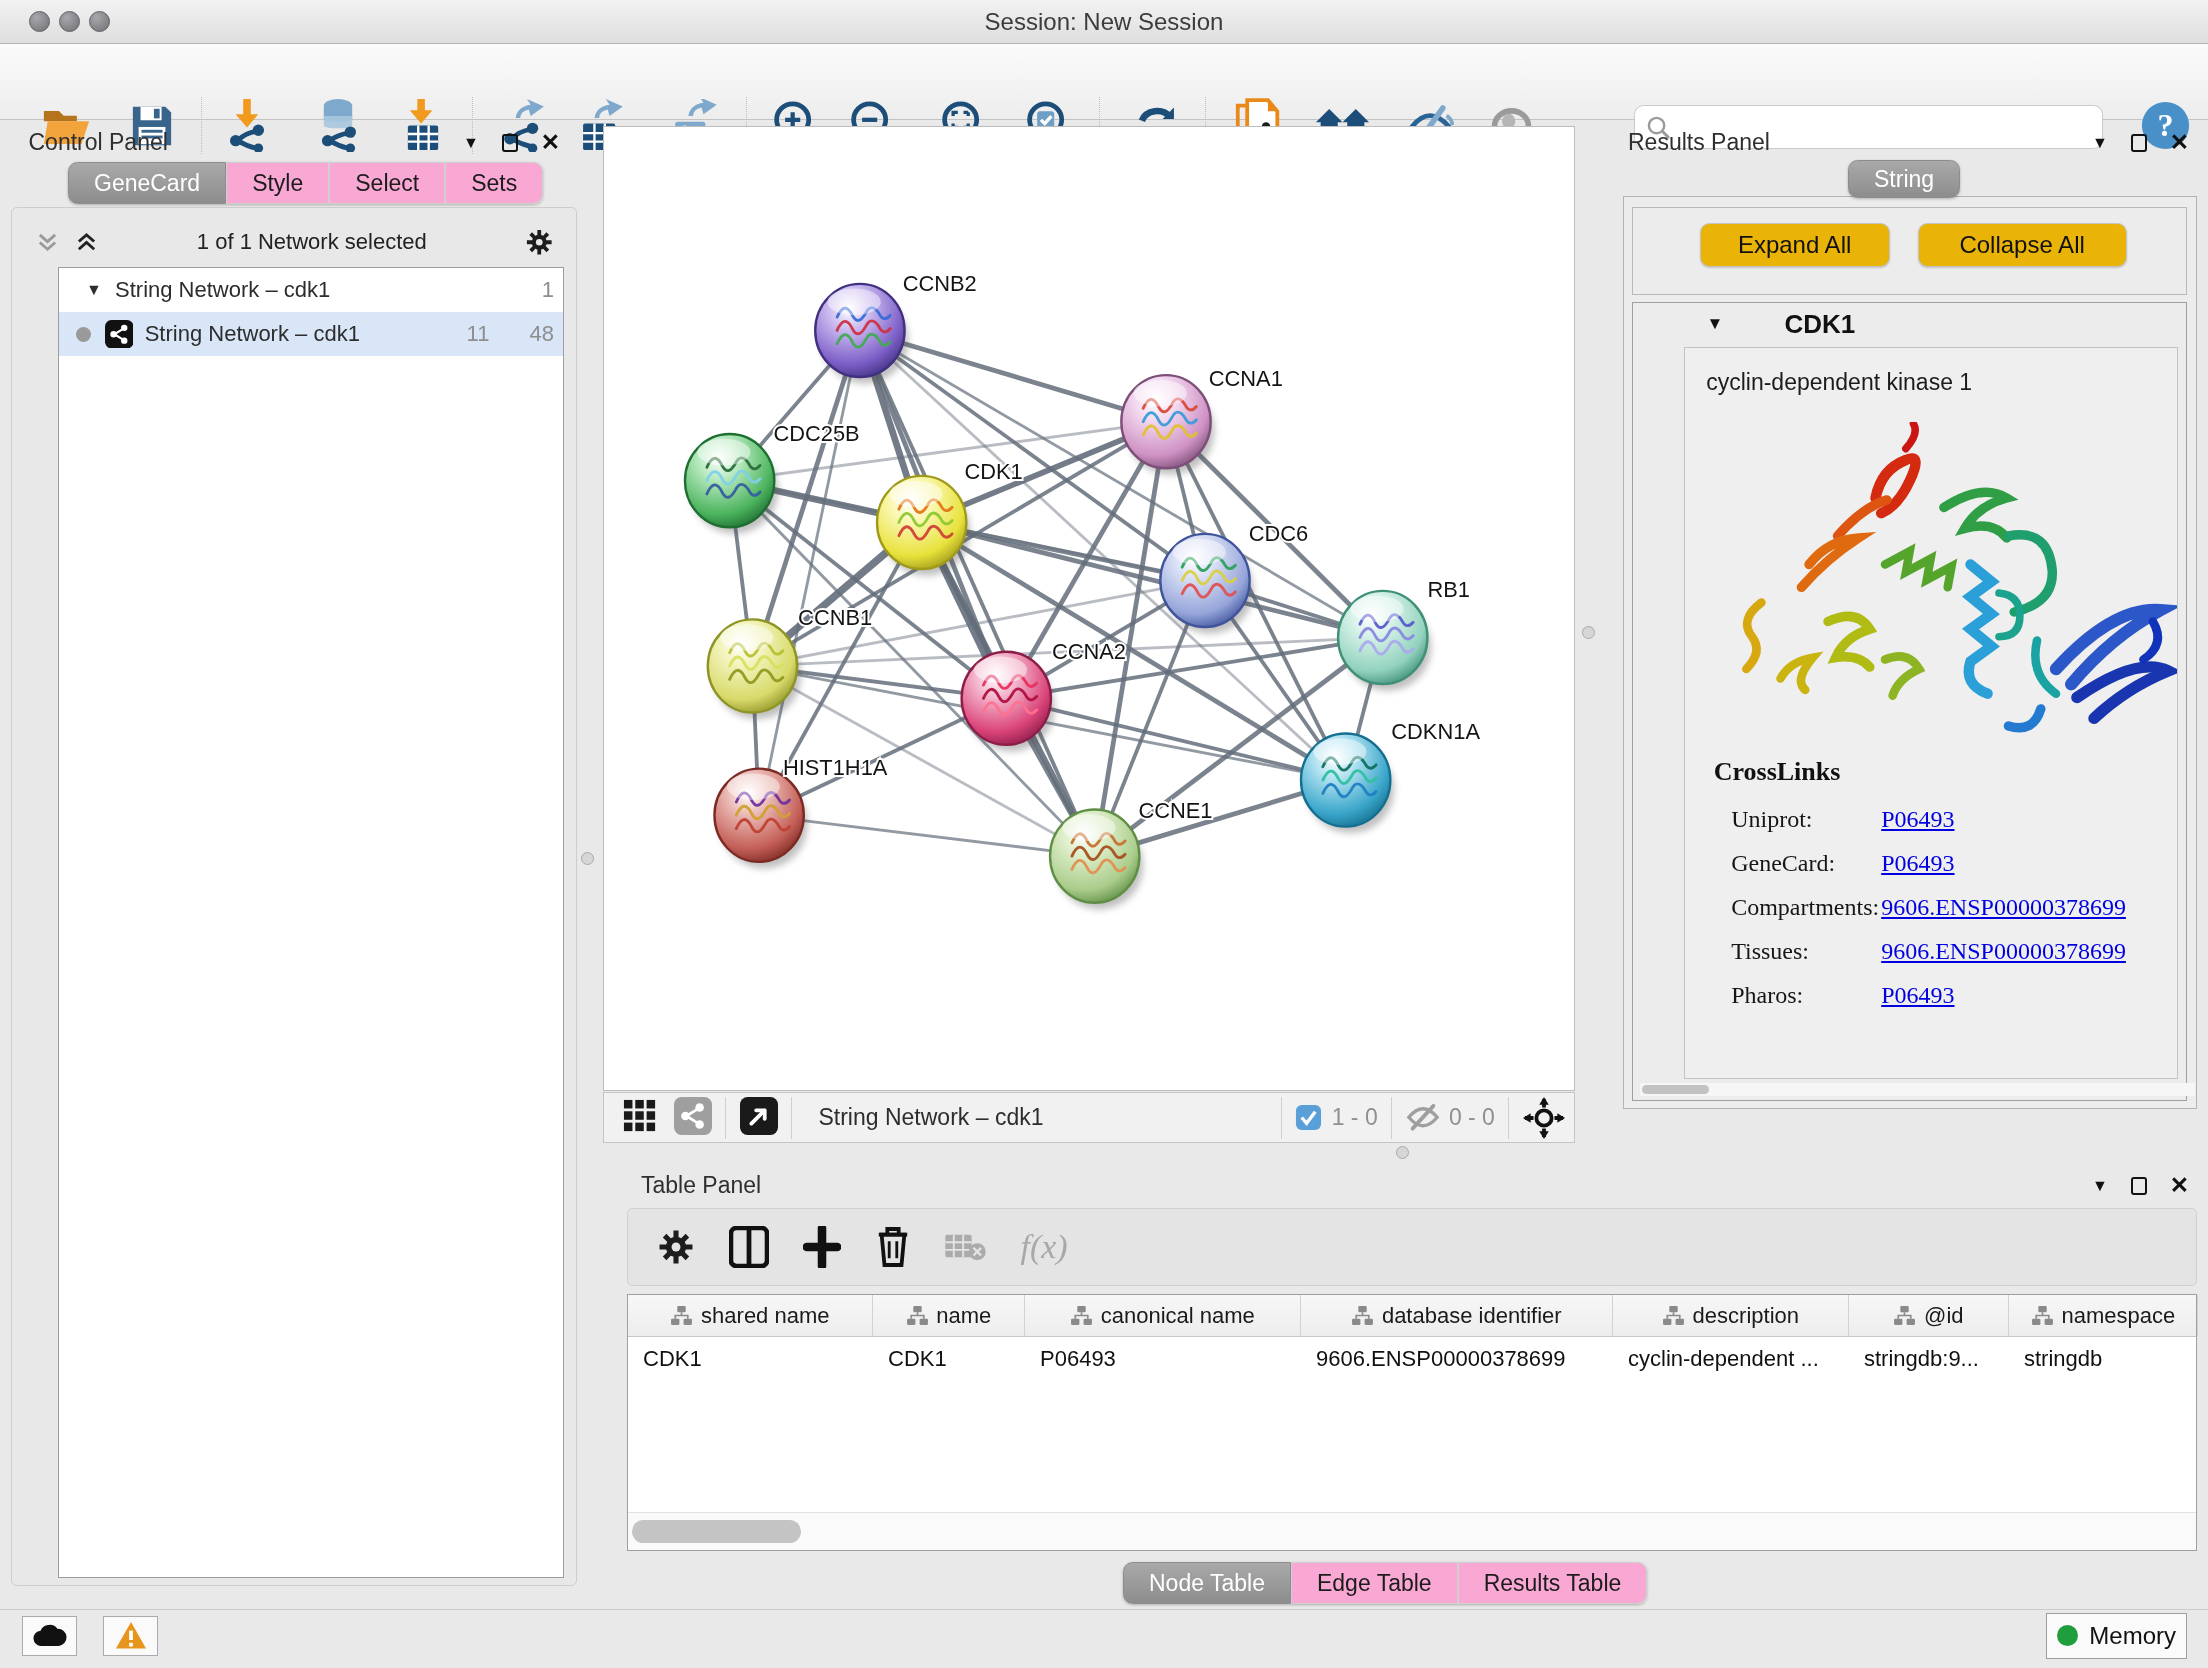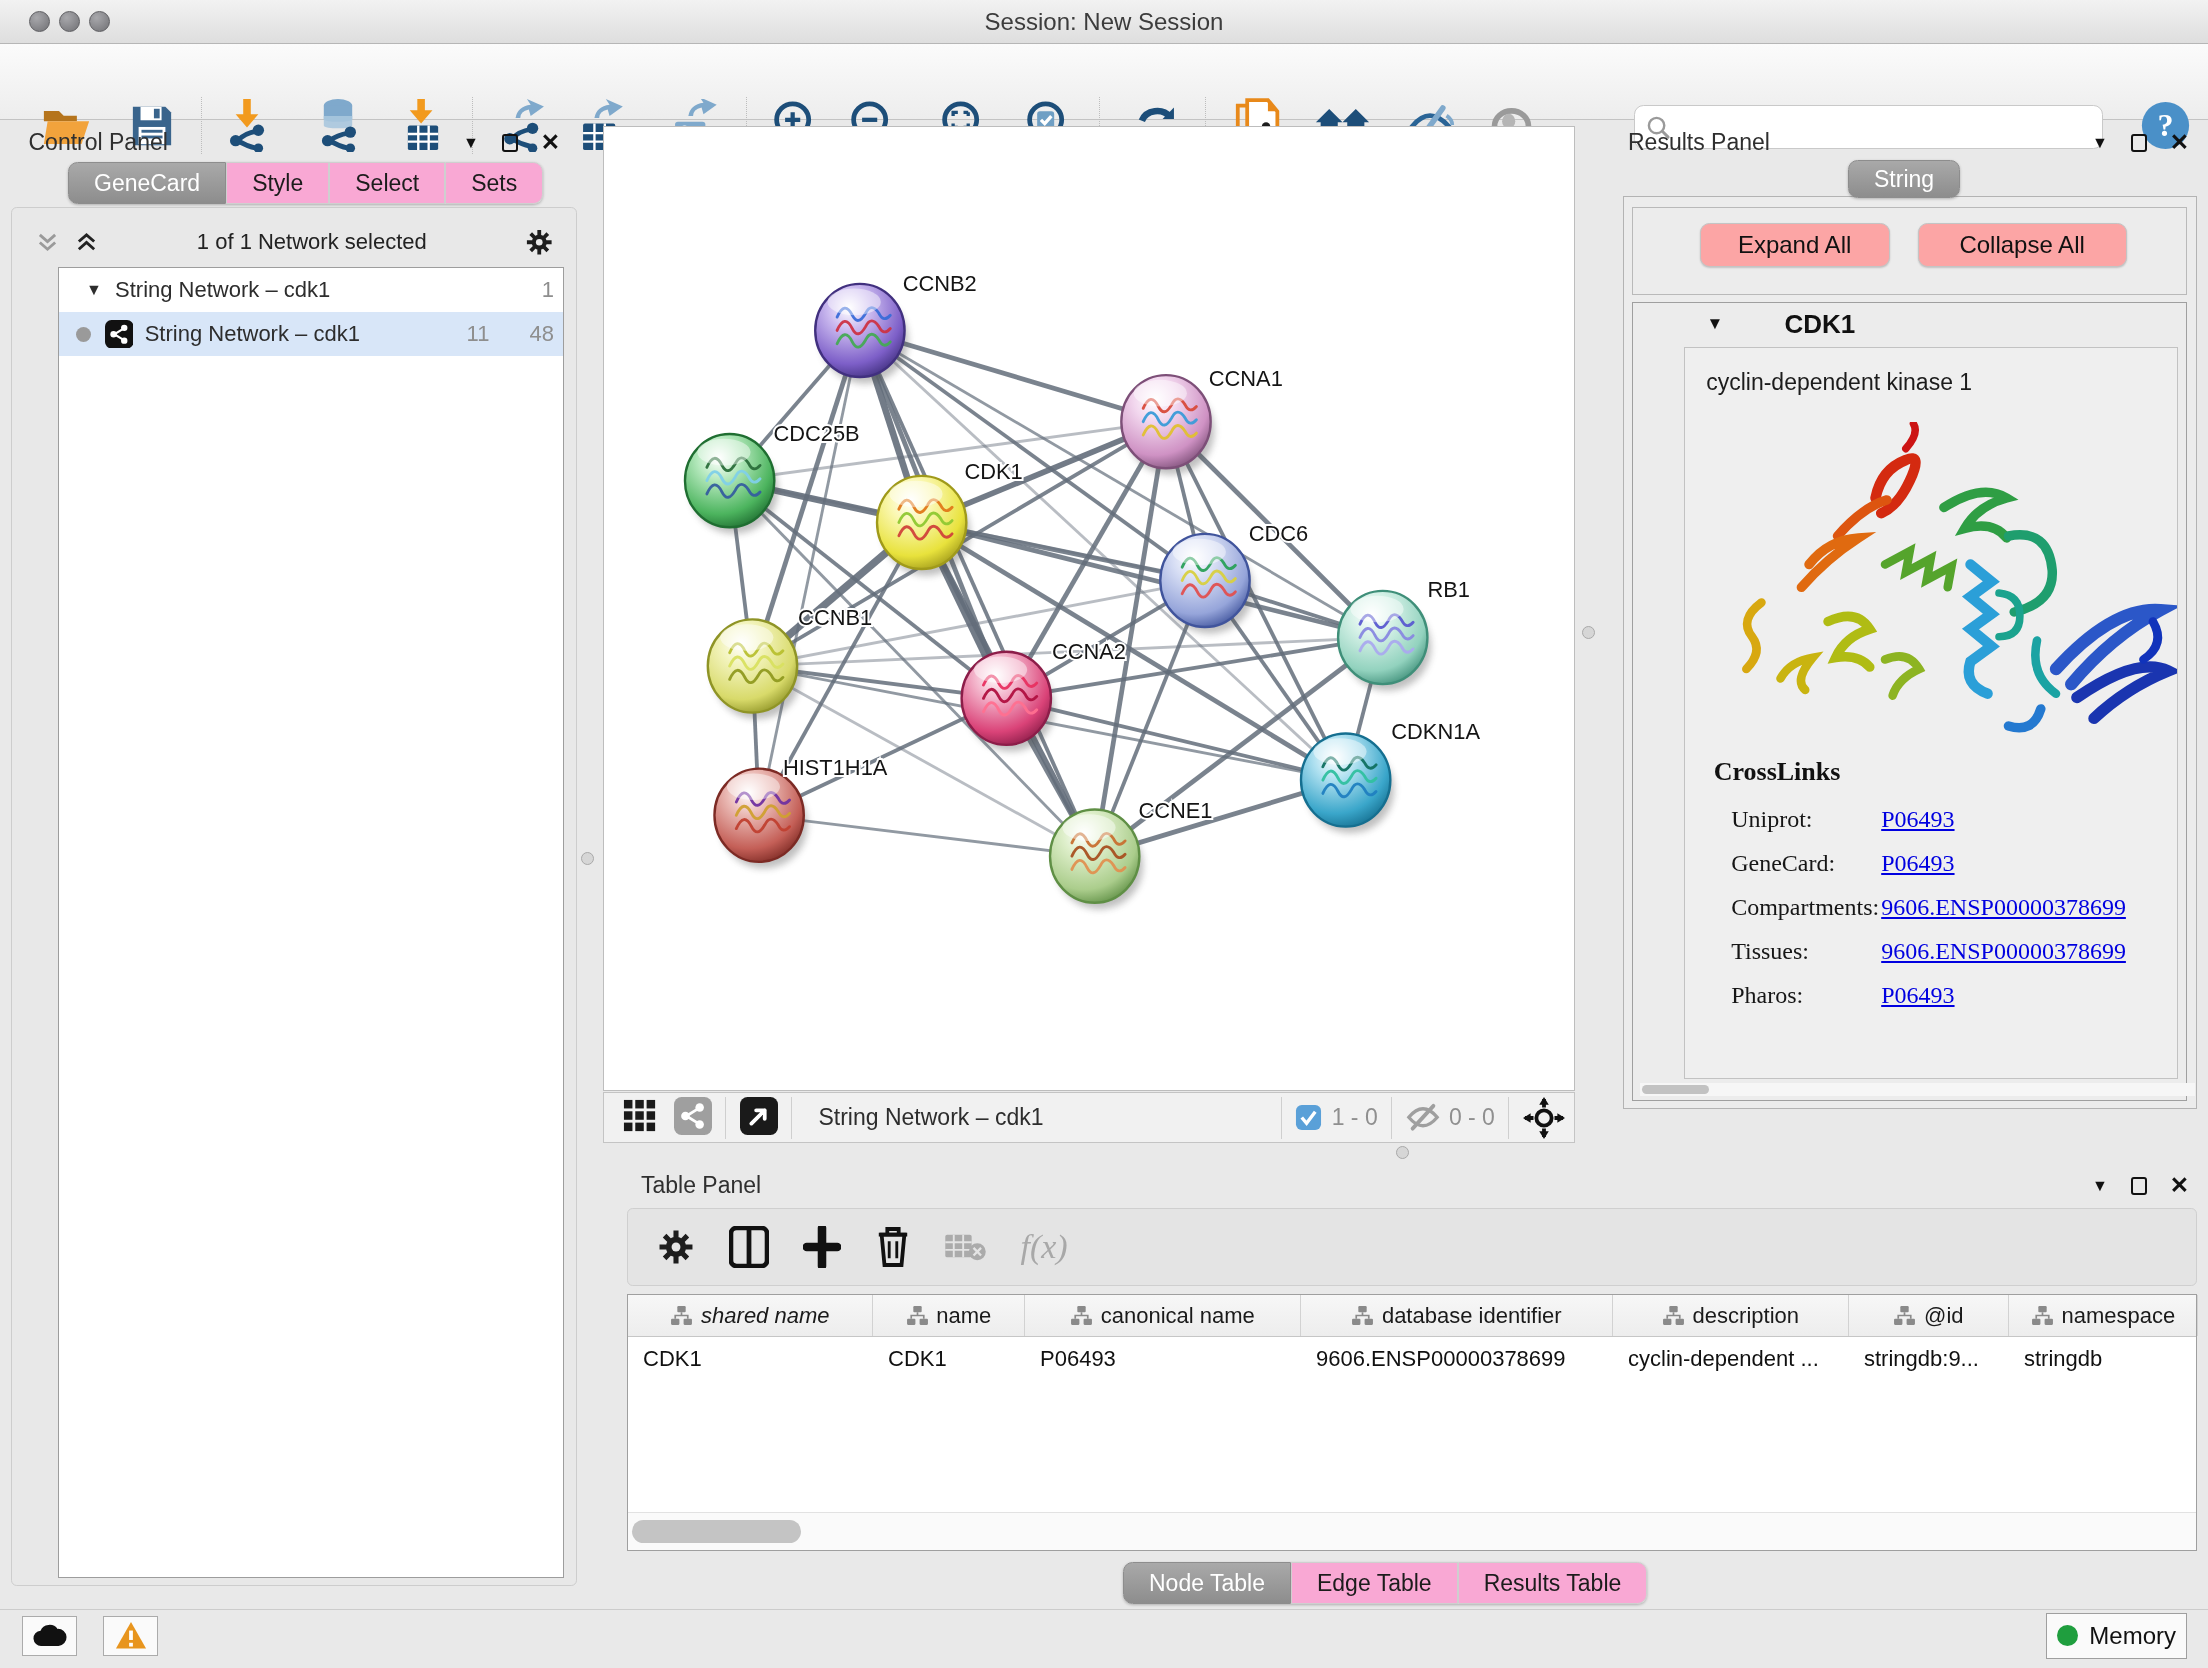--- a/index.html
+++ b/index.html
@@ -52,21 +52,21 @@
     border:1px solid #c4c4c4; display:flex; align-items:center; }
   .nb-sep { width:0; height:42px; border-left:1px solid #cfcfcf; margin:0 13.3px; }
   .nb-label { font-size:23px; color:#2d2d2d; }
   .nb-num { font-size:23px; color:#8f8f8f; }
 
   .split-dot { position:absolute; width:13.3px; height:13.3px; border-radius:50%; background:#d6d6d6; border:1px solid #a9a9a9; }
 
   
   #rp-outer { position:absolute; left:1623px; top:196px; width:574px; height:913px; background:#ececec; border:1.9px solid #b3b3b3; }
   #rp-btnbox { position:absolute; left:7.6px; top:9.5px; width:555px; height:88px; background:#ececec; border:1.9px solid #b9b9b9; }
-  .rp-btn { position:absolute; top:15px; height:44px; background:#fca5a5; border:1px solid #c4c4c4; border-radius:9.5px;
+  .rp-btn { position:absolute; top:15px; height:44px; background:#eab308; border:1px solid #c4c4c4; border-radius:9.5px;
     display:flex; align-items:center; justify-content:center; font-size:24px; color:#111; box-shadow:0 1px 1.9px rgba(0,0,0,.18); }
   #rp-gene { position:absolute; left:7.6px; top:105px; width:555px; height:799px; background:#ececec; border:1.9px solid #9f9f9f; }
   #rp-gene-head { position:absolute; left:0; top:0; right:0; height:42px; display:flex; align-items:center; }
   #rp-gene-body { position:absolute; left:7.6px; top:44px; right:7.6px; bottom:21px; background:#efefef; border:1px solid #c2c2c2; overflow:hidden;margin-left:44px; }
   #rp-desc { position:absolute; left:21px; top:21px; font-size:23px; color:#1c1c1c; }
   #protein-img { position:absolute; left:38px; top:74px; }
   #xl-head { position:absolute; left:28.5px; top:409px; font-family:"Liberation Serif",serif; font-weight:bold; font-size:26px; color:#111; }
   #crosslinks-rows { position:absolute; left:46px; top:449px; right:19px; }
   .xl-row { display:flex; height:44px; align-items:center; font-family:"Liberation Serif",serif; font-size:24px; }
   .xl-label { width:150px; color:#161616; }
@@ -747,21 +747,21 @@
         <path d="M0 12 h28 M0 20 h28 M9 4 v24 M19 4 v24"></path>
       </g>
       <circle cx="34" cy="22" r="9" fill="#ababab"></circle>
       <path d="M30 18 l8 8 M38 18 l-8 8" stroke="#e4e4e4" stroke-width="2.5"></path>
     </svg>
   <span style="font-family:'Liberation Serif',serif; font-style:italic; font-size:34px; color:#a8a8a8;">f(x)</span>
 </div>
 
 <div id="tp-table">
   <div id="tp-header">
-      <div class="th" style="width: 245px; font-style: italic;">
+      <div class="th" style="width: 245px;">
         <svg width="23" height="21" viewBox="0 0 22 20">
           <g fill="#8a8a8a">
             <rect x="7" y="1" width="8" height="6" rx="1"></rect>
             <rect x="1" y="13" width="8" height="6" rx="1"></rect>
             <rect x="13" y="13" width="8" height="6" rx="1"></rect>
           </g>
           <path d="M11 7 v3 M5 13 v-3 h12 v3" stroke="#8a8a8a" stroke-width="1.6" fill="none"></path>
         </svg>
         <span>shared name</span>
       </div>

